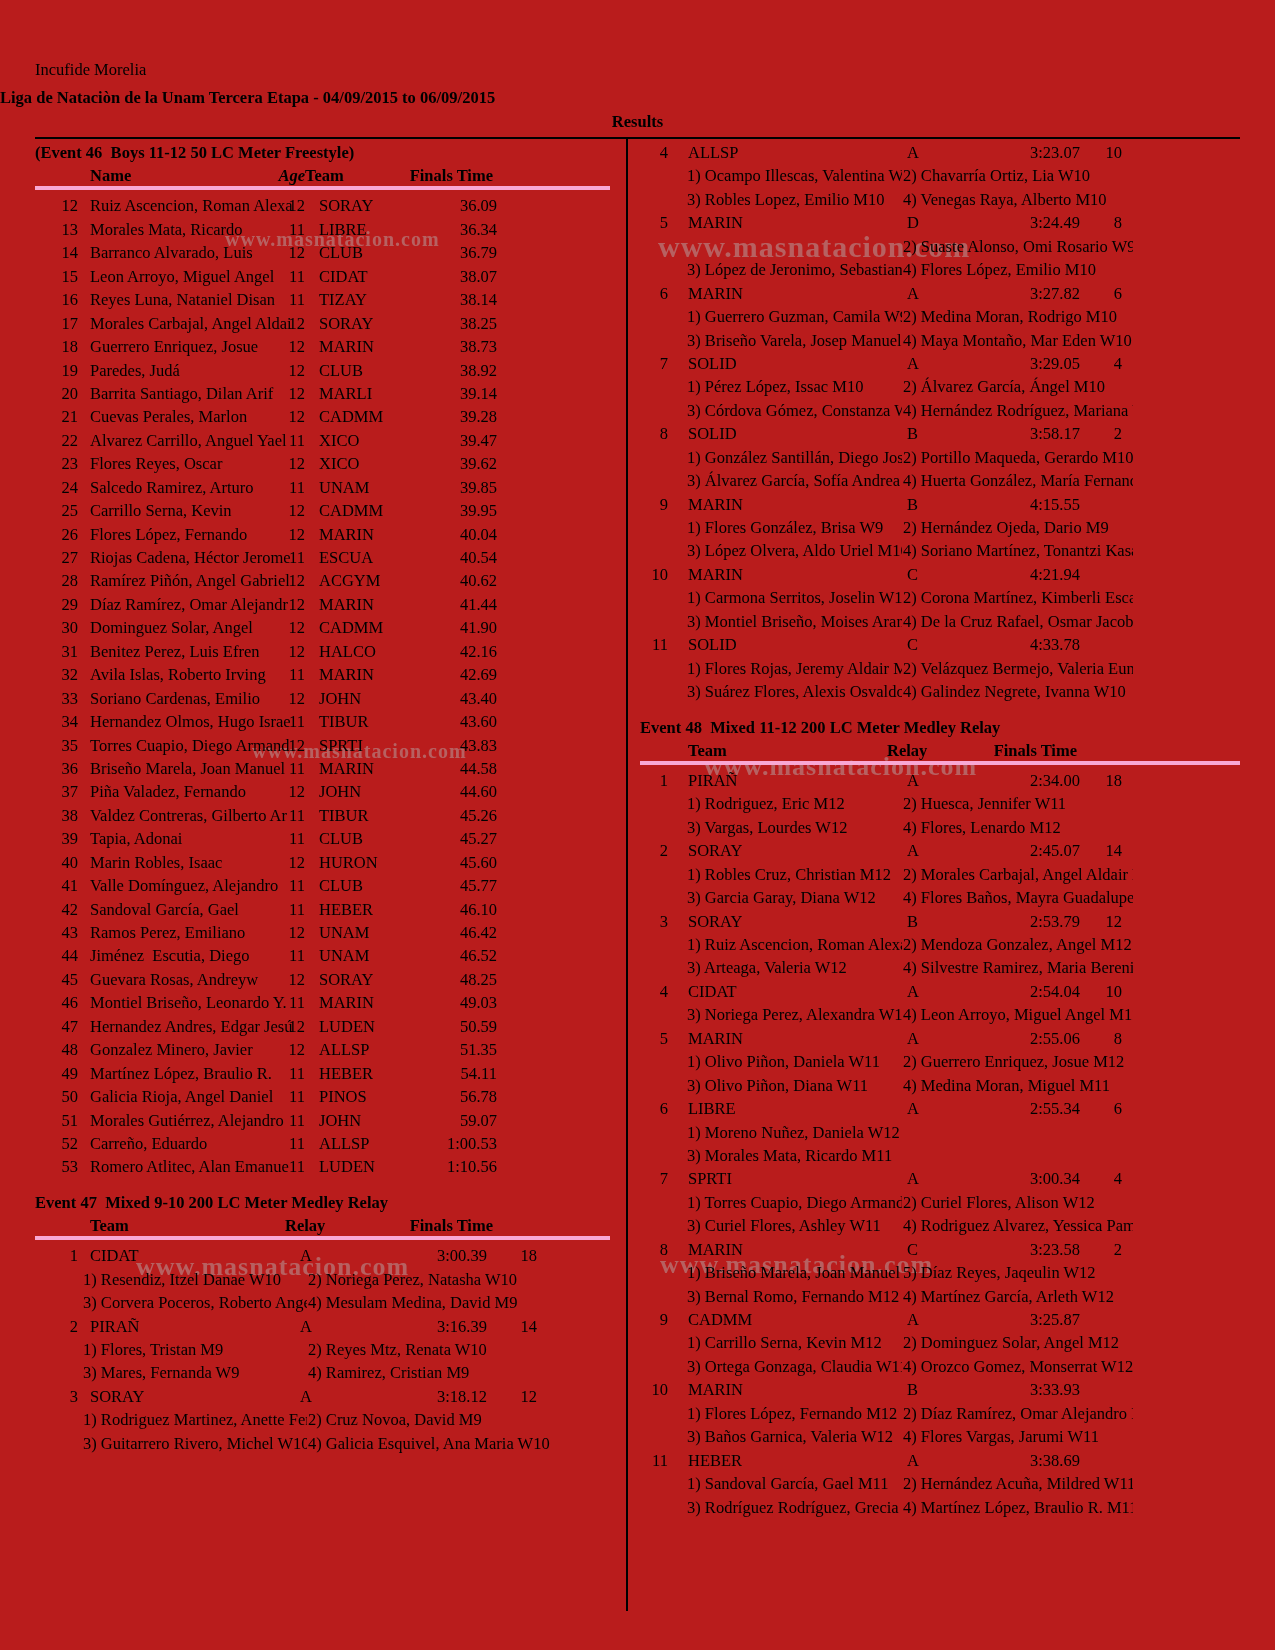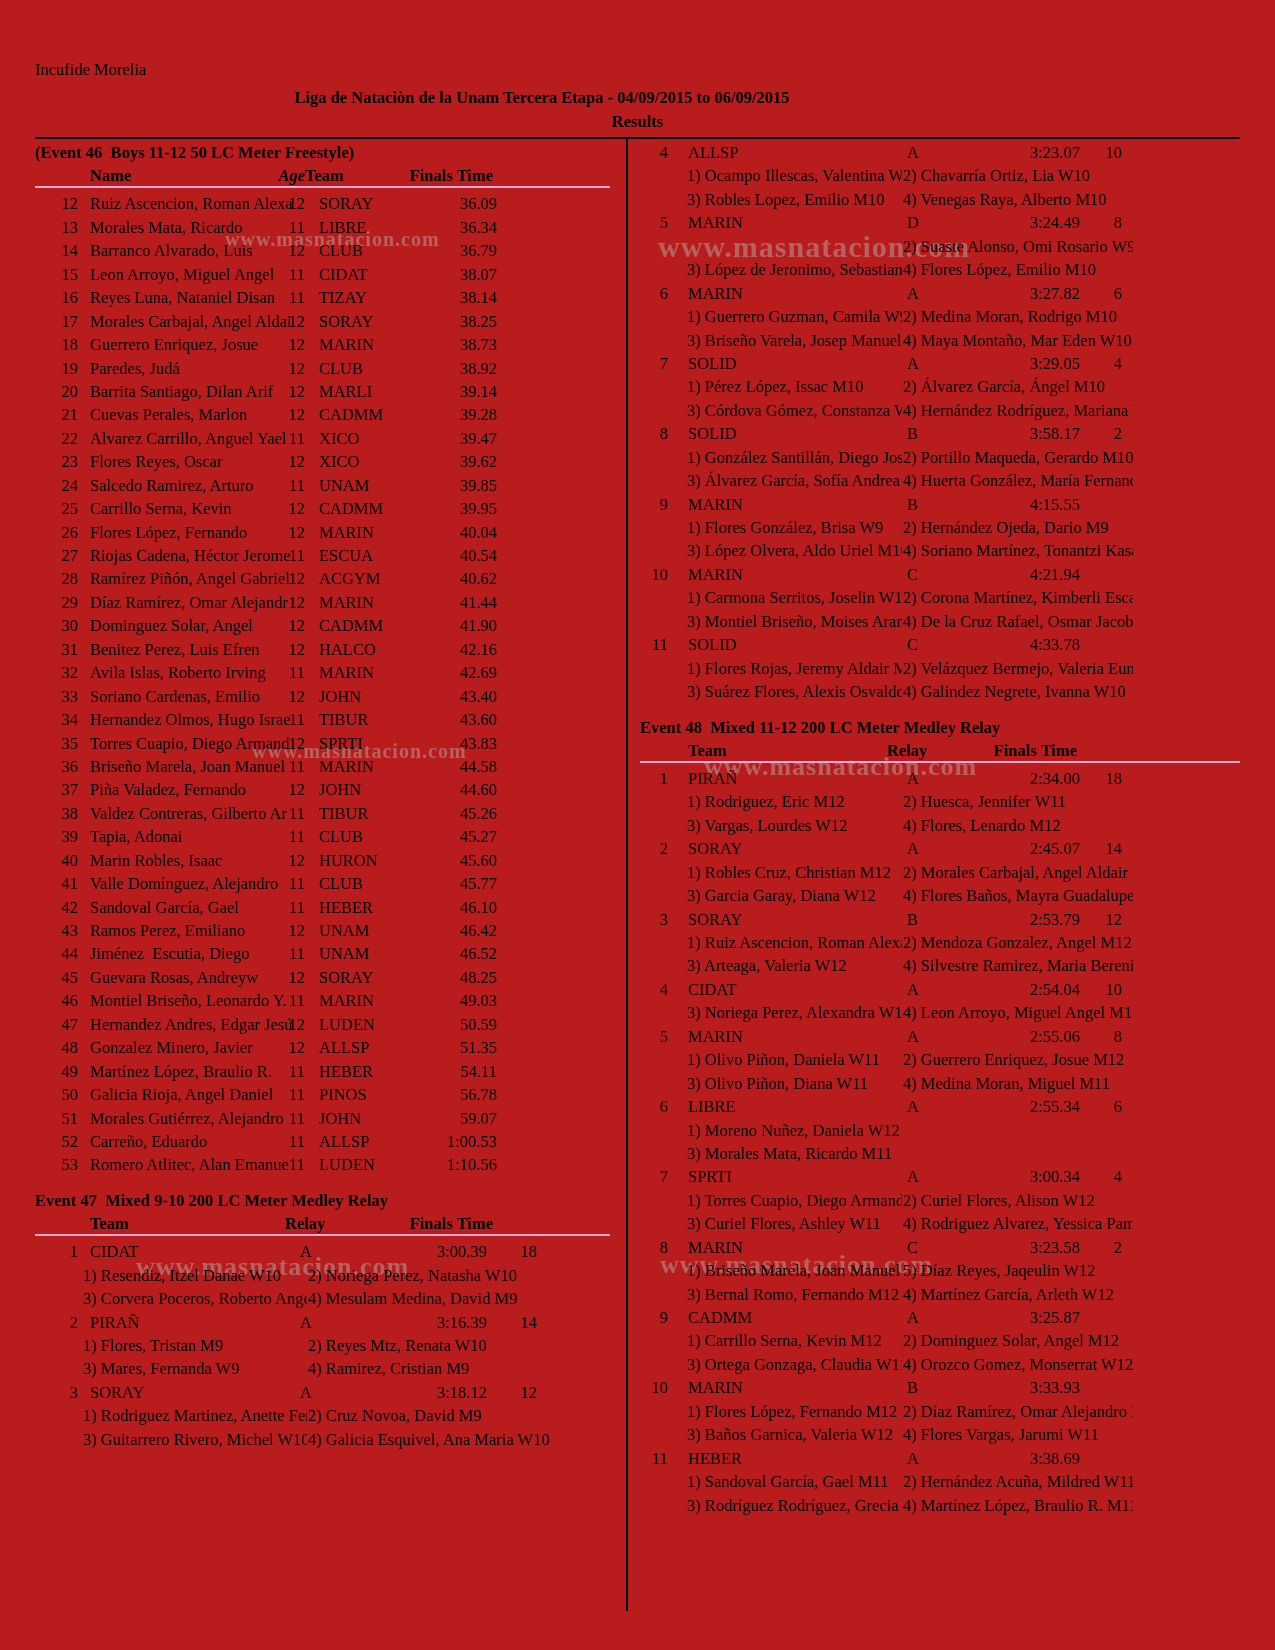--- a/index.html
+++ b/index.html
@@ -1,33 +1,33 @@
 <!DOCTYPE html>
 <html><head>
 <meta charset="utf-8">
 <style>
   html,body{margin:0;padding:0;background:#fff;}
   body{width:1275px;height:1650px;font-family:"Liberation Serif","DejaVu Serif",serif;color:#000;font-size:16.5px;}
   .page{position:relative;width:1275px;height:1650px;background:#b91c1c;overflow:hidden;}
 
   .pheader-left{position:absolute;left:35px;top:60px;white-space:pre;}
   .pheader-right{position:absolute;left:650px;top:60px;white-space:pre;}
-  .ptitle{position:absolute;left:0;top:88px;width:1084px;text-align:center;font-weight:bold;white-space:pre;}
+  .ptitle{position:absolute;left:0;top:88px;width:1084px;font-weight:bold;white-space:pre;}
   .presults{position:absolute;left:0;top:112px;width:1275px;text-align:center;font-weight:bold;}
   .rule-full{position:absolute;left:35px;top:137px;width:1205px;height:2px;background:#000;}
   .vdivider{position:absolute;left:626px;top:139px;width:2px;height:1472px;background:#000;}
 
   .col{position:absolute;top:141px;}
   .col-left{left:35px;width:575px;}
   .col-right{left:640px;width:600px;}
 
   .ev-title{height:23.45px;line-height:23.45px;font-weight:bold;white-space:pre;}
   .gap{margin-top:12px;}
 
-  .thead{position:relative;height:22px;font-weight:bold;border-bottom:2px solid #f9a8d4;margin-bottom:4px;}
+  .thead{position:relative;height:22px;font-weight:bold;border-bottom:4px solid #f9a8d4;margin-bottom:4px;}
   .thead span{position:absolute;bottom:0;white-space:pre;}
   .col-left .h-name{left:55px;}
   .col-left .h-age{left:230px;width:40px;text-align:right;font-style:italic;}
   .col-left .h-team{left:270px;}
   .col-left .h-finals{left:350px;width:108px;text-align:right;}
   .col-left .h-team2{left:55px;}
   .col-left .h-relay{left:250px;}
   .col-left .h-finals2{left:350px;width:108px;text-align:right;}
   .col-right .h-team2{left:48px;}
   .col-right .h-relay{left:247px;}

